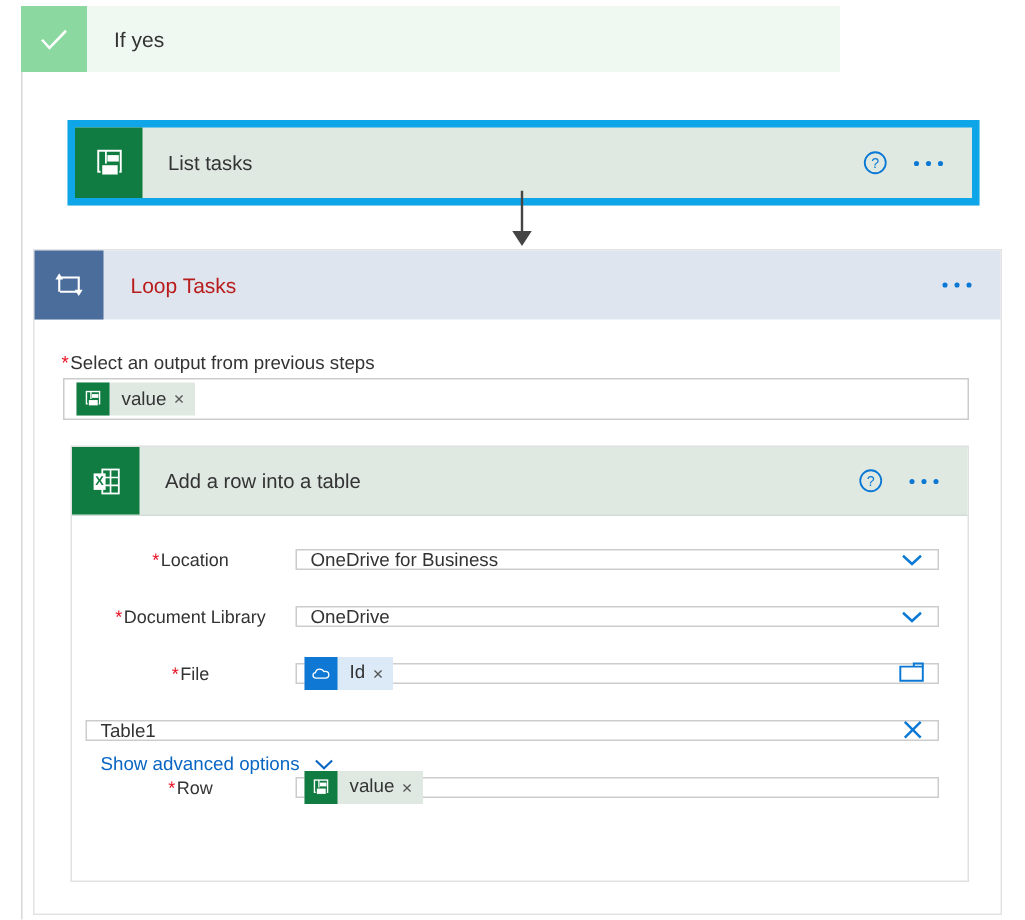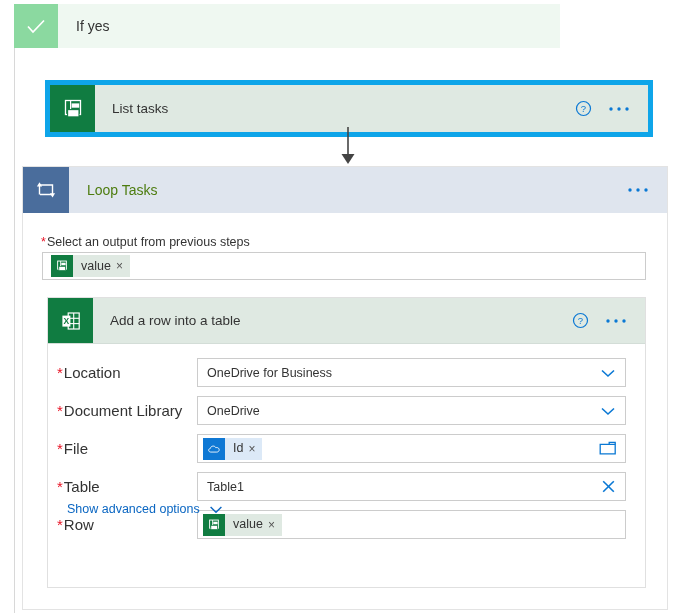--- a/index.html
+++ b/index.html
@@ -130,21 +130,21 @@
     display: flex;
     align-items: center;
     justify-content: center;
     flex: 0 0 auto;
   }
   .loop-title {
     display: flex;
     align-items: center;
     padding-left: 18px;
     font-size: 14px;
-    color: #4d7c0f;
+    color: #b91c1c;
     flex: 1 1 auto;
   }
 
   
   .select-output-label {
     position: absolute;
     left: 18px;
     top: 68px;
     font-size: 12.5px;
     color: #333333;
@@ -226,28 +226,29 @@
   .form-row {
     display: flex;
     align-items: center;
     height: 29px;
     margin: 0 0 9px 0;
     padding-left: 9px;
   }
   .form-label {
     width: 140px;
     flex: 0 0 auto;
-    font-size: 15px;
+    font-size: 12px;
     color: #333333;
     white-space: nowrap;
+    text-align: center;
   }
   .form-control {
     flex: 1 1 auto;
     margin-right: 19px;
-    height: 29px;
+    height: 14px;
     border: 1px solid #cccccc;
     background: #ffffff;
     box-sizing: border-box;
     display: flex;
     align-items: center;
     position: relative;
   }
   .control-value {
     padding-left: 9px;
     font-size: 12.5px;
@@ -452,23 +453,20 @@
           <span class="control-affordance">
             <svg class="ico" width="18" height="15" viewBox="0 0 18 15" aria-hidden="true">
               <path d="M1.2,12.8 L1.2,3.4 L16.2,3.4 L16.2,12.8 Z" fill="none" stroke="#0a78d4" stroke-width="1.3"></path>
               <path d="M10.2,3.4 L10.2,1.3 L16.2,1.3 L16.2,3.4" fill="none" stroke="#0a78d4" stroke-width="1.3"></path>
             </svg>
           </span>
         </div>
       </div>
 
       <div class="form-row">
-        <div class="form-label">
-          <span class="req-star">*</span><span>Table</span>
-        </div>
         <div class="form-control">
           <span class="control-value">Table1</span>
           <span class="control-affordance">
             <svg class="ico" width="15" height="15" viewBox="0 0 15 15" aria-hidden="true">
               <line x1="2.2" y1="2.2" x2="12.8" y2="12.8" stroke="#0a78d4" stroke-width="1.6"></line>
               <line x1="12.8" y1="2.2" x2="2.2" y2="12.8" stroke="#0a78d4" stroke-width="1.6"></line>
             </svg>
           </span>
         </div>
       </div>

